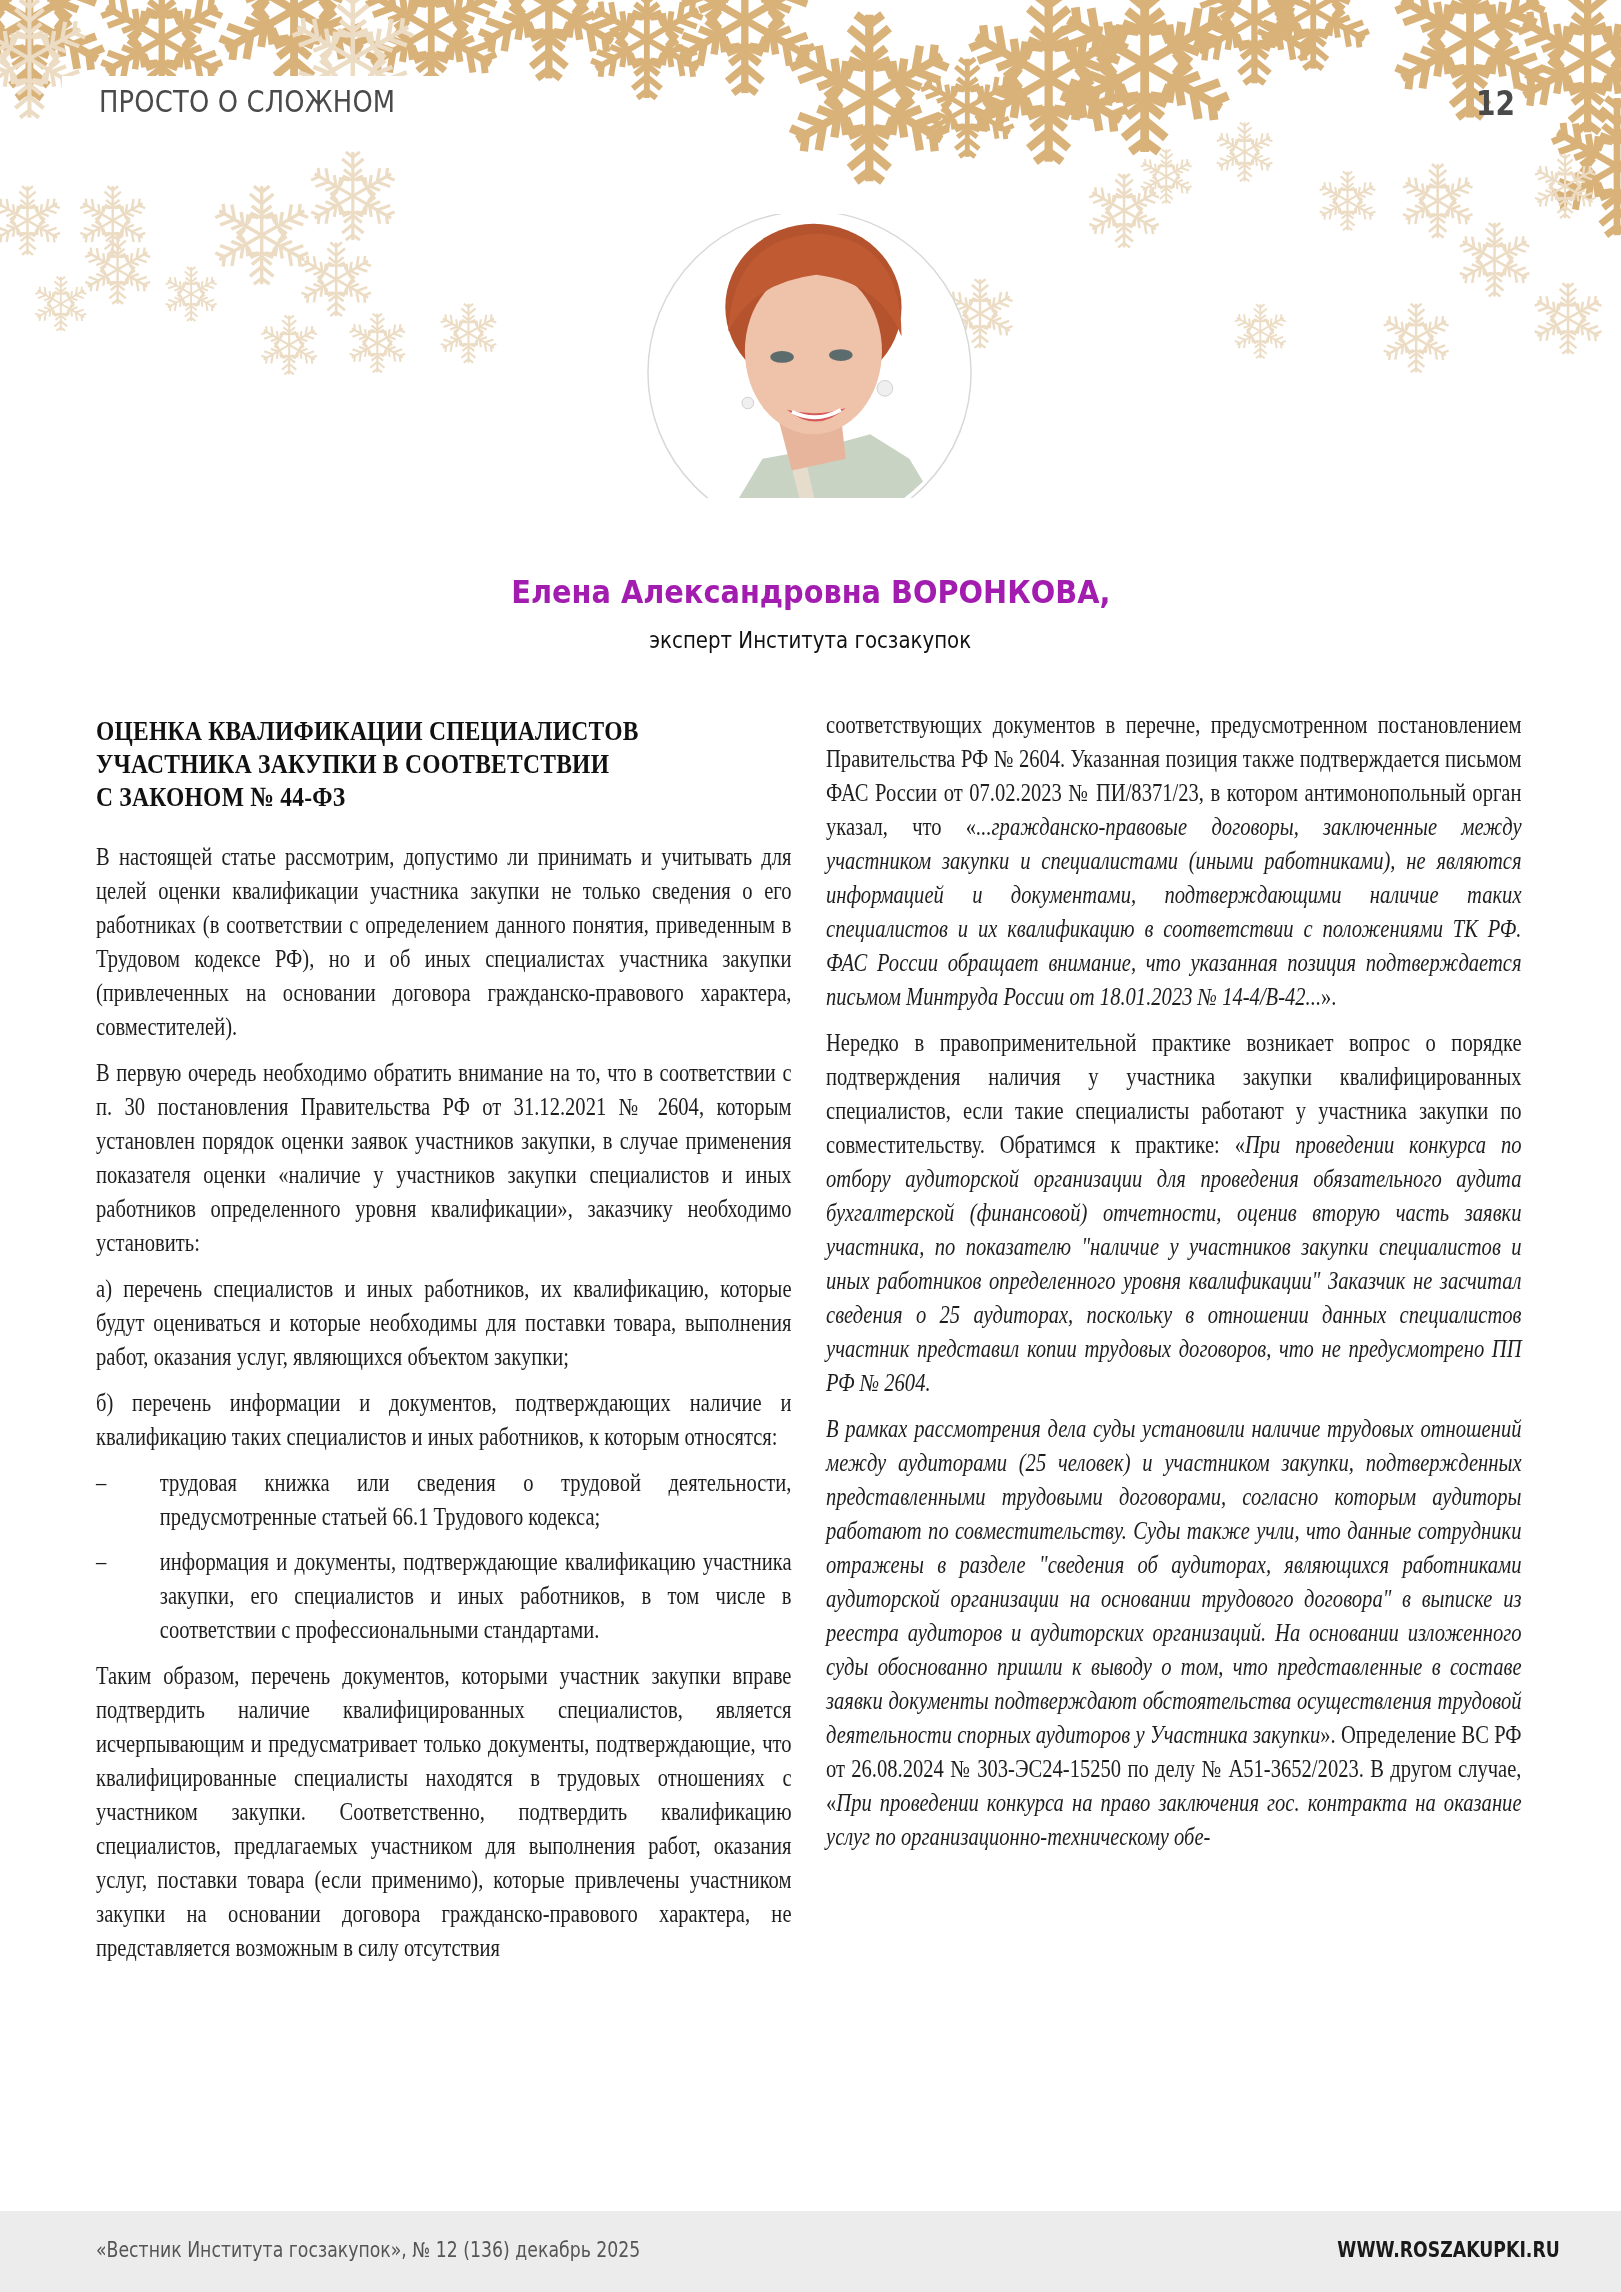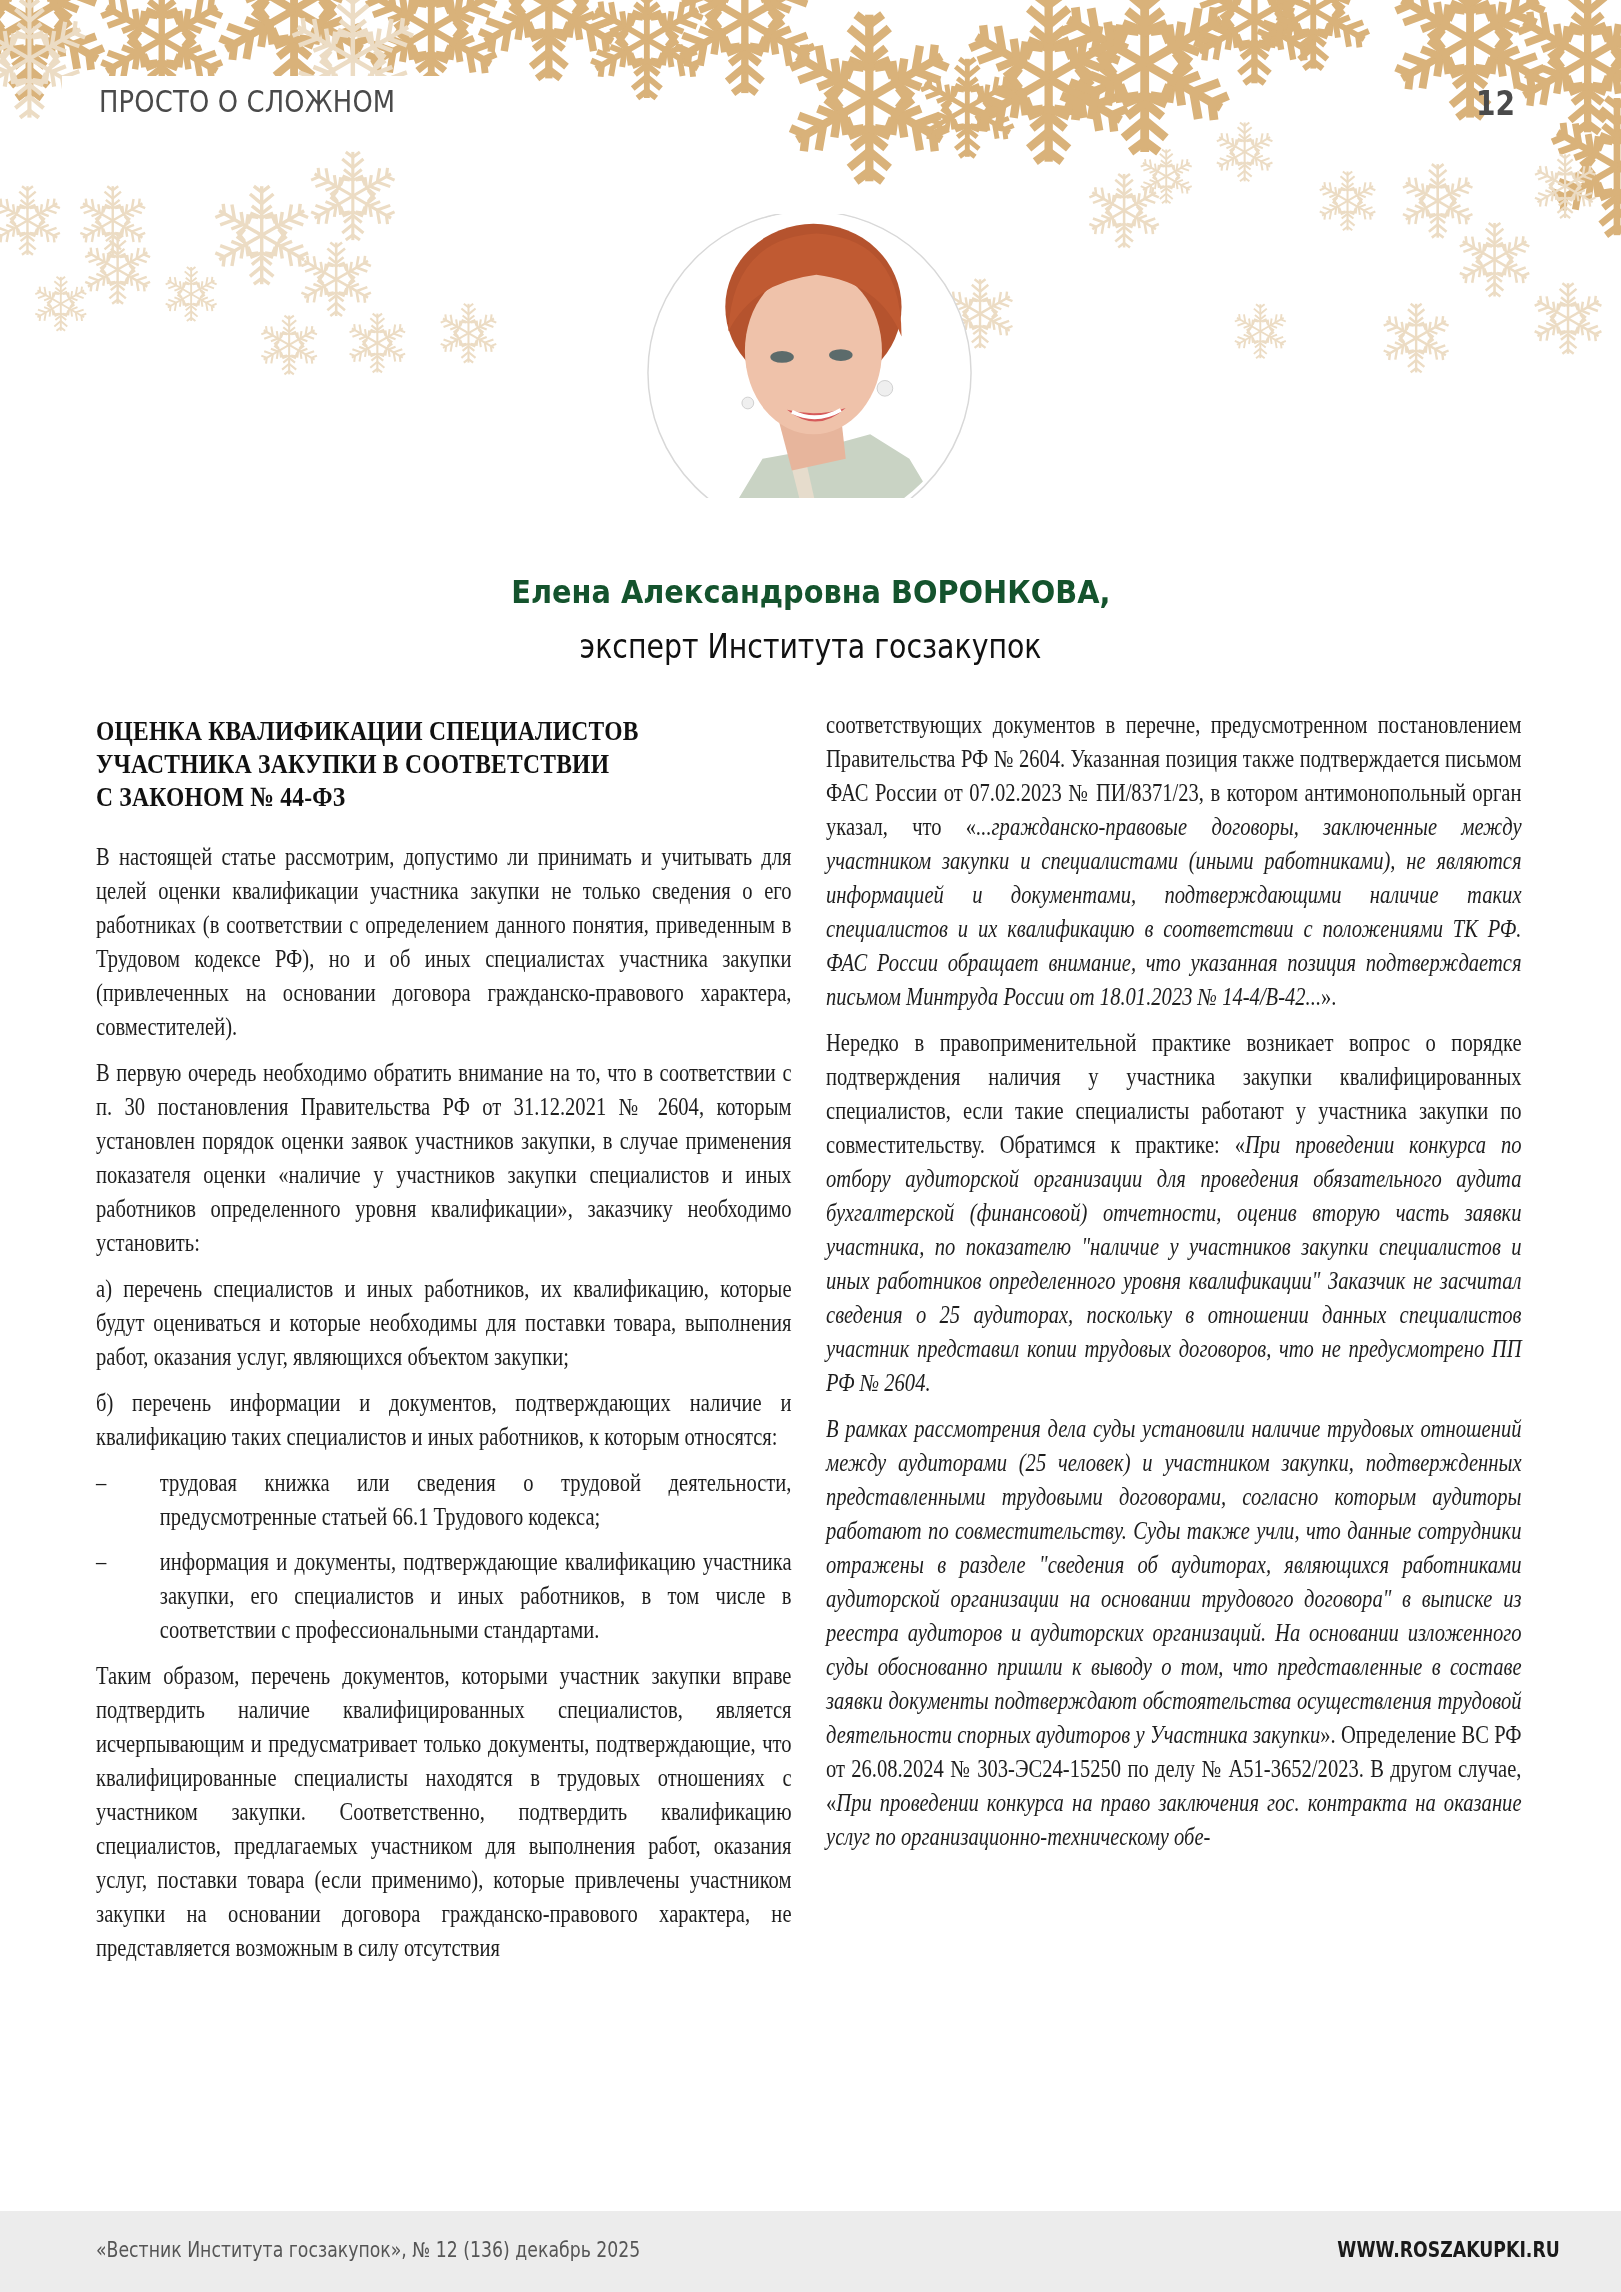--- a/index.html
+++ b/index.html
@@ -24,26 +24,26 @@
     position: absolute; left: 1476px; top: 84px; z-index: 2;
     font-family: "DejaVu Sans", sans-serif; font-weight: bold; font-size: 33px; color: #4a4a4a;
     transform: scaleX(0.85); transform-origin: left center;
   }
   .photo-wrap {
     position: absolute; left: 645px; top: 214px; width: 329px; height: 284px; z-index: 2;
   }
   .photo-wrap svg { width: 329px; height: 284px; display: block; }
   .author-name {
     position: absolute; left: 0; width: 1621px; top: 573px; text-align: center; z-index: 2;
-    font-family: "DejaVu Sans", sans-serif; font-weight: bold; font-size: 32px; color: #14532d;
+    font-family: "DejaVu Sans", sans-serif; font-weight: bold; font-size: 32px; color: #a21caf;
   }
   .author-name span { display: inline-block; transform: scaleX(0.9); }
   .author-role {
     position: absolute; left: 0; width: 1621px; top: 627px; text-align: center; z-index: 2;
-    font-family: "DejaVu Sans", sans-serif; font-size: 33px; color: #111;
+    font-family: "DejaVu Sans", sans-serif; font-size: 23px; color: #111;
   }
   .author-role span { display: inline-block; transform: scaleX(0.86); }
   .col {
     position: absolute; top: 714px; width: 696px; z-index: 2;
     font-family: Liberation Serif, serif; font-size: 24.5px; line-height: 34px; color: #1e1e1e;
   }
   .col-left { left: 96px; }
   .col-right { left: 826px; top: 708px; }
   .col .inner { transform: scaleX(0.84); transform-origin: left top; width: 828px; }
   .col p { margin: 0 0 11.8px 0; text-align: justify; text-align-last: left; }

